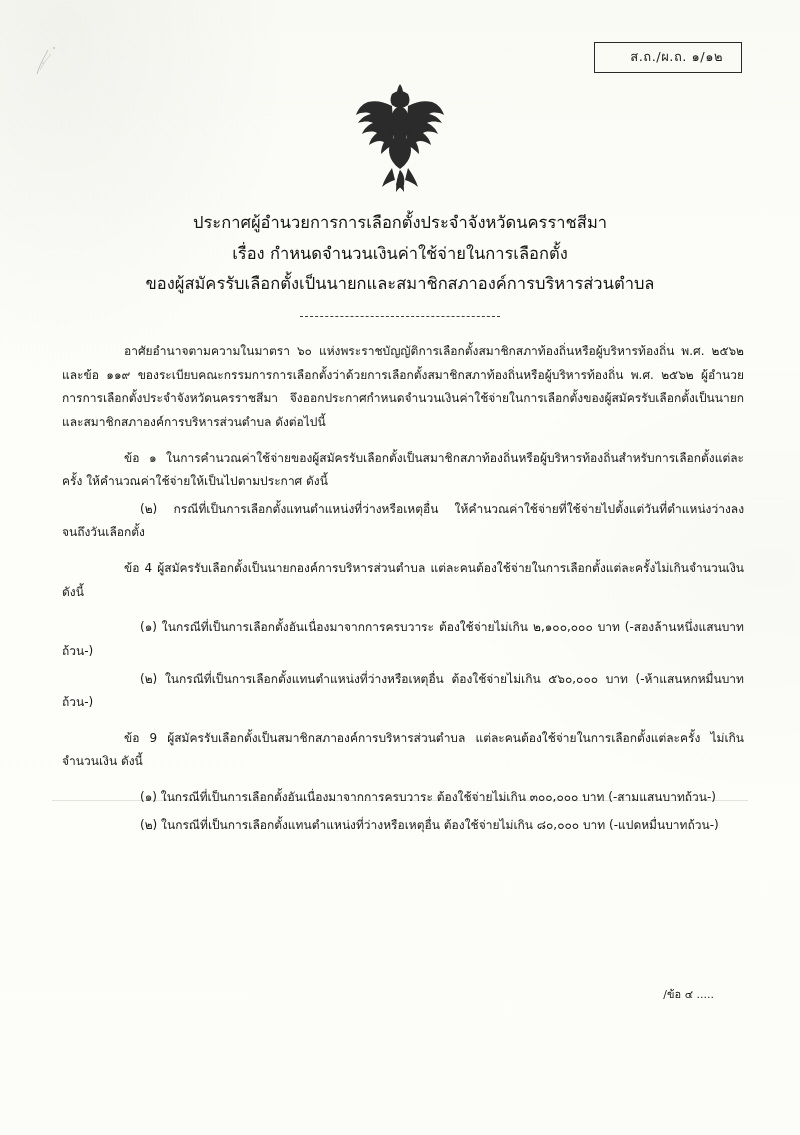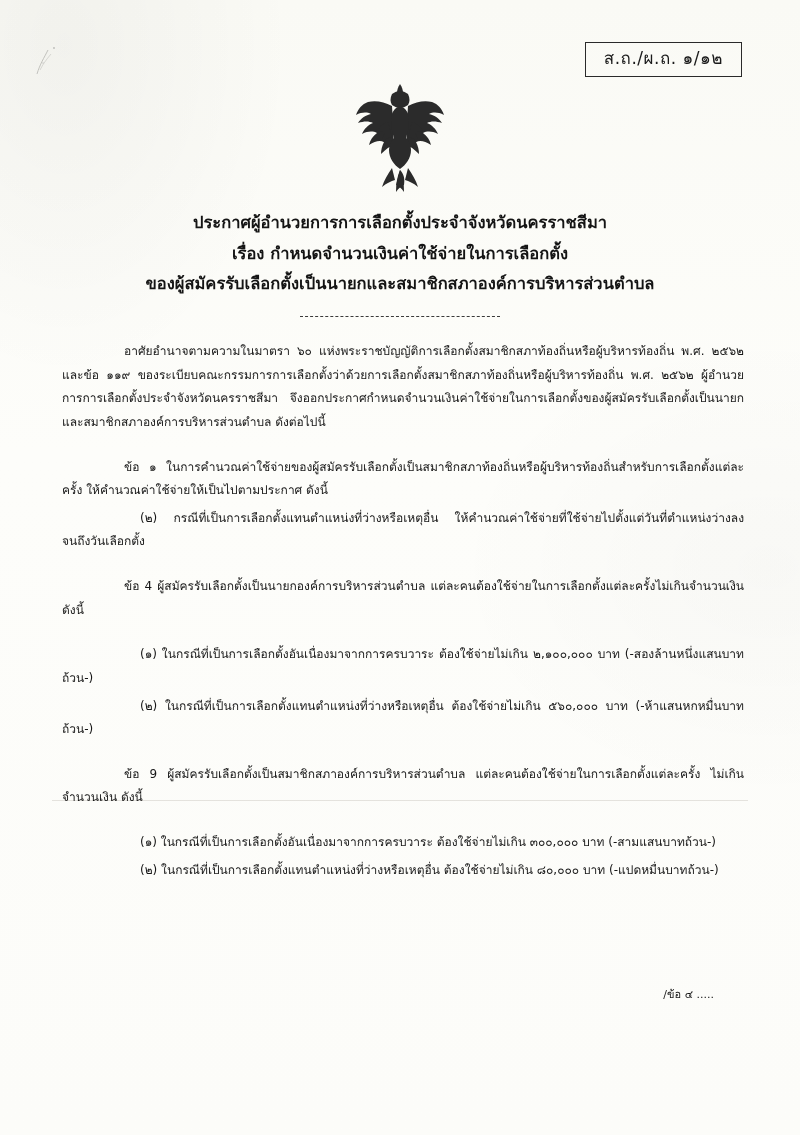--- a/index.html
+++ b/index.html
@@ -31,22 +31,22 @@
       linear-gradient(180deg, rgba(250,250,245,1) 0%, rgba(253,253,250,1) 40%, rgba(252,252,249,1) 100%);
     pointer-events: none;
   }
 
   
   .form-code-box {
     position: absolute;
     top: 42px;
     right: 58px;
     border: 1.5px solid #2a2a2a;
-    padding: 7px 18px 9px 18px;
-    font-size: 17px;
+    padding: 7px 18px 9px 35px;
+    font-size: 13px;
     letter-spacing: 0.5px;
     line-height: 1;
     white-space: nowrap;
   }
 
   
   .emblem-wrap {
     position: absolute;
     top: 78px;
     left: 0;
@@ -62,21 +62,21 @@
 
   
   .heading {
     position: absolute;
     top: 208px;
     left: 0;
     right: 0;
     text-align: center;
     line-height: 1.85;
     font-size: 16.5px;
-    font-weight: bold;
+    font-weight: normal;
     color: #141414;
   }
   .heading div { white-space: nowrap; }
 
   .rule {
     position: absolute;
     top: 316px;
     left: 0;
     right: 0;
     display: flex;
@@ -98,21 +98,21 @@
     font-size: 12px;
     line-height: 1.97;
     color: #161616;
     text-align: justify;
     text-justify: inter-word;
   }
   .para {
     margin: 0 0 4px 0;
     text-indent: 0;
   }
-  .para.gap { margin-top: 21px; }
+  .para.gap { margin-top: 12px; }
   .para .ind1 { display: inline-block; width: 62px; }
   .para .ind2 { display: inline-block; width: 78px; }
 
   .footer-note {
     position: absolute;
     top: 985px;
     right: 86px;
     font-size: 11px;
     color: #161616;
     white-space: nowrap;

